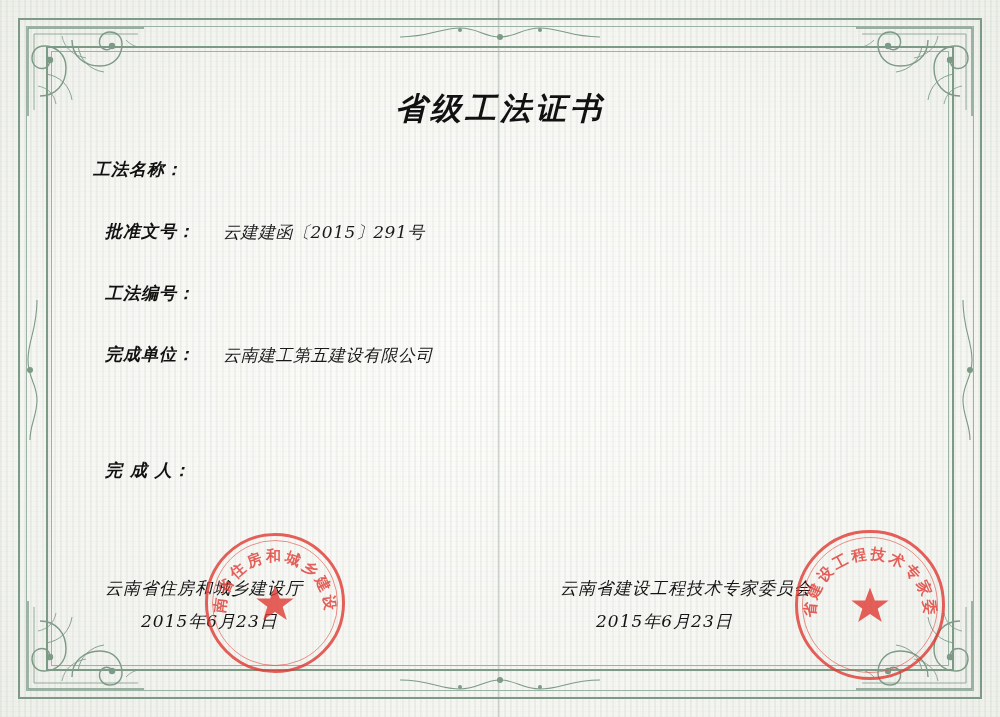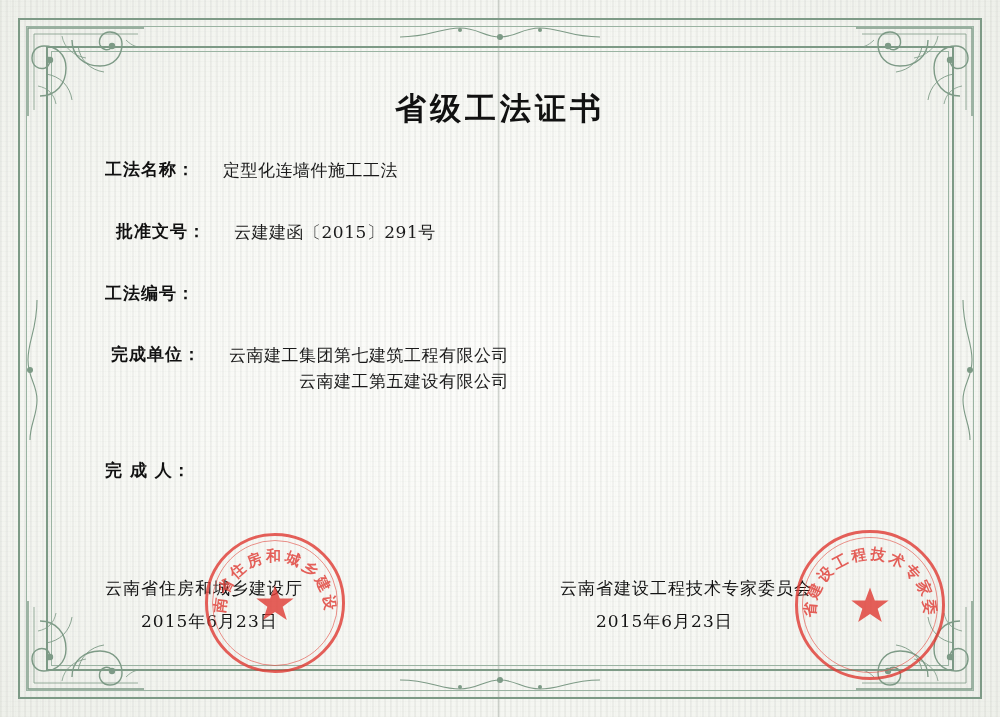--- a/index.html
+++ b/index.html
@@ -89,21 +89,21 @@
   }
   .edge-orn svg { display:block; width:100%; height:100%; }
   .edge-top   { left: 400px; top: 24px;  width: 200px; height: 26px; }
   .edge-bot   { left: 400px; bottom: 24px; width: 200px; height: 26px; transform: scaleY(-1); }
   .edge-left  { left: 22px;  top: 300px; width: 30px;  height: 140px; }
   .edge-right { right: 22px; top: 300px; width: 30px;  height: 140px; transform: scaleX(-1); }
 
   
   #content {
     position: absolute;
-    left: 60px; top: 60px; right: 60px; bottom: 60px;
+    left: 60px; top: 60px; right: 60px; bottom: 60px; font-style: italic;
   }
   #title {
     position: absolute;
     top: 28px;
     left: 0; right: 0;
     text-align: center;
     font-family: "DejaVu Serif", "Liberation Serif", serif;
     font-size: 31px;
     font-weight: bold;
     letter-spacing: 4px;
@@ -126,24 +126,24 @@
     color: #111;
   }
   .field-value {
     font-family: "DejaVu Serif", "Liberation Serif", serif;
     letter-spacing: 0.5px;
     color: #1a1a1a;
     line-height: 1.5;
   }
   .field-value .line2 { display: block; text-align: right; }
 
-  #field-name    { left: 45px; top: 98px; }
-  #field-approve { left: 45px; top: 160px; margin-left: 11px; }
+  #field-name    { left: 33px; top: 98px; }
+  #field-approve { left: 45px; top: 160px; }
   #field-code    { left: 45px; top: 222px; }
-  #field-unit    { left: 51px; top: 283px; }
+  #field-unit    { left: 45px; top: 283px; }
   #field-persons { left: 45px; top: 399px; }
 
   
   .sig {
     position: absolute;
     bottom: 20px;
     text-align: left;
     font-size: 17px;
     font-family: "DejaVu Serif", "Liberation Serif", serif;
     color: #141414;
@@ -304,36 +304,34 @@
       <circle cx="8" cy="70" r="3" fill="currentColor" stroke="none"></circle>
     </svg>
   </div>
 
   <div id="content">
 
     <div id="title">省级工法证书</div>
 
     <div class="field" id="field-name">
       <div class="field-label">工法名称：</div>
-      <div class="field-value">定型化连墙件施工工法</div>
     </div>
 
     <div class="field" id="field-approve">
       <div class="field-label">批准文号：</div>
       <div class="field-value">云建建函〔2015〕291号</div>
     </div>
 
     <div class="field" id="field-code">
       <div class="field-label">工法编号：</div>
     </div>
 
     <div class="field" id="field-unit">
       <div class="field-label">完成单位：</div>
       <div class="field-value">
-        <span>云南建工集团第七建筑工程有限公司</span>
         <span class="line2">云南建工第五建设有限公司</span>
       </div>
     </div>
 
     <div class="field" id="field-persons">
       <div class="field-label">完 成 人：</div>
     </div>
 
     <div class="sig" id="sig-left">
       <div>云南省住房和城乡建设厅</div>

